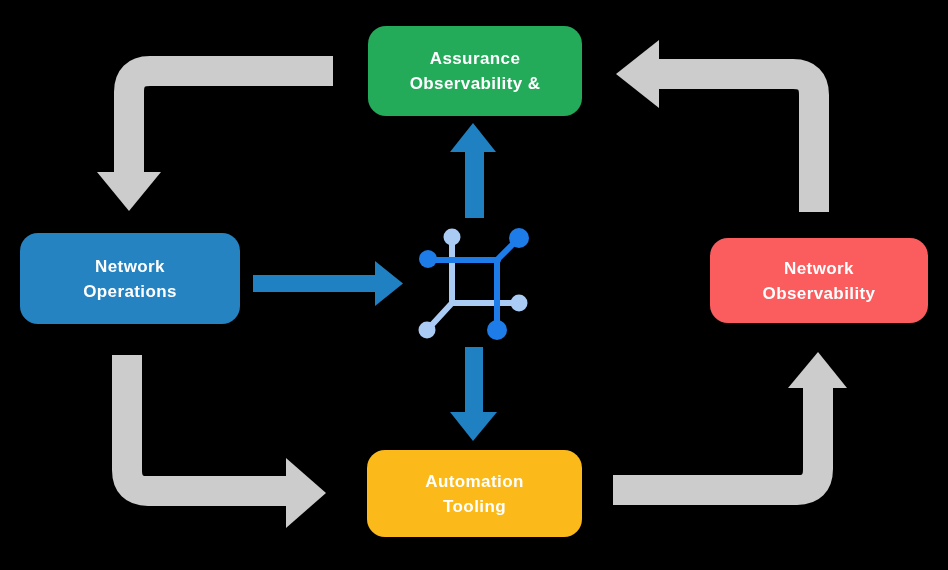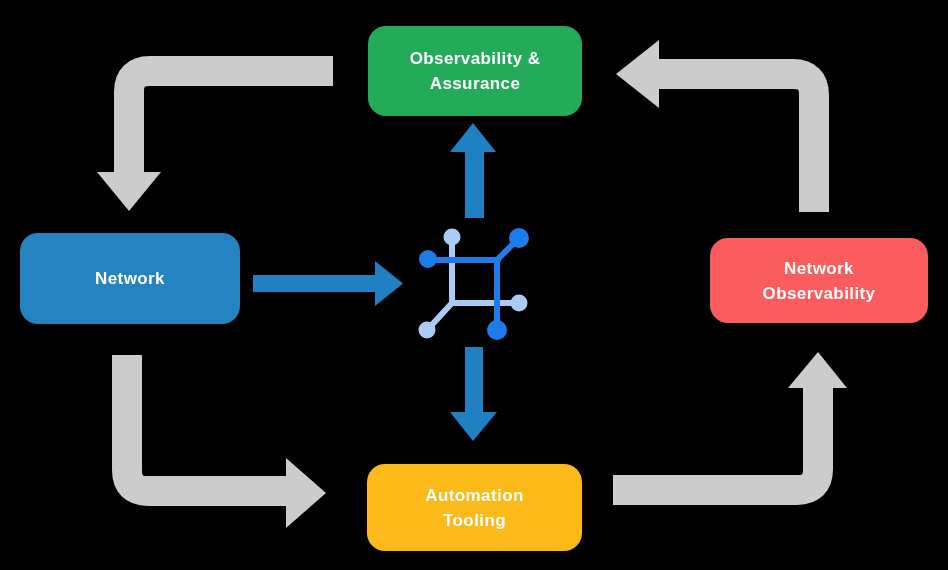--- a/index.html
+++ b/index.html
@@ -25,21 +25,21 @@
     text-align: center;
     color: #ffffff;
     font-size: 17px;
     font-weight: 700;
     letter-spacing: 0.4px;
     line-height: 25px;
   }
   .node-observability   { left: 368px; top: 26px;  width: 214px; height: 90px; }
   .node-operations      { left: 20px;  top: 233px; width: 220px; height: 91px; }
   .node-infrastructure  { left: 710px; top: 238px; width: 218px; height: 85px; }
-  .node-automation      { left: 367px; top: 464px; width: 215px; height: 87px; }
+  .node-automation      { left: 367px; top: 450px; width: 215px; height: 87px; }
 </style>
 </head>
 <body>
 
 <div class="canvas" style="background-color: rgb(0, 0, 0);">
 
   <svg class="layer" viewBox="0 0 948 570">
 
     <g>
       <path d="M333 71 H150 Q129 71 129 92 V174" fill="none" stroke-width="30" stroke="#CCCCCC"></path>
@@ -79,26 +79,27 @@
       <line x1="431" y1="260" x2="498" y2="260" stroke="#1E7CE8"></line>
       <line x1="497" y1="260" x2="497" y2="326" stroke="#1E7CE8"></line>
       <line x1="497" y1="260" x2="516" y2="241" stroke="#1E7CE8"></line>
       <circle cx="428" cy="259" r="9" stroke="none" fill="#1E7CE8"></circle>
       <circle cx="497" cy="330" r="10" stroke="none" fill="#1E7CE8"></circle>
       <circle cx="519" cy="238" r="10" stroke="none" fill="#1E7CE8"></circle>
     </g>
   </svg>
 
   <div class="node node-observability" style="background-color: rgb(35, 171, 90);">
+    <div>Assurance</div>
     <div>Observability &amp;</div>
-    <div>Assurance</div>
   </div>
 
   <div class="node node-operations" style="background-color: rgb(37, 131, 193);">
     <div>Network</div>
+    <div>Operations</div>
   </div>
 
   <div class="node node-infrastructure" style="background-color: rgb(251, 93, 95);">
     <div>Network</div>
     <div>Observability</div>
   </div>
 
   <div class="node node-automation" style="background-color: rgb(251, 186, 25);">
     <div>Automation</div>
     <div>Tooling</div>

